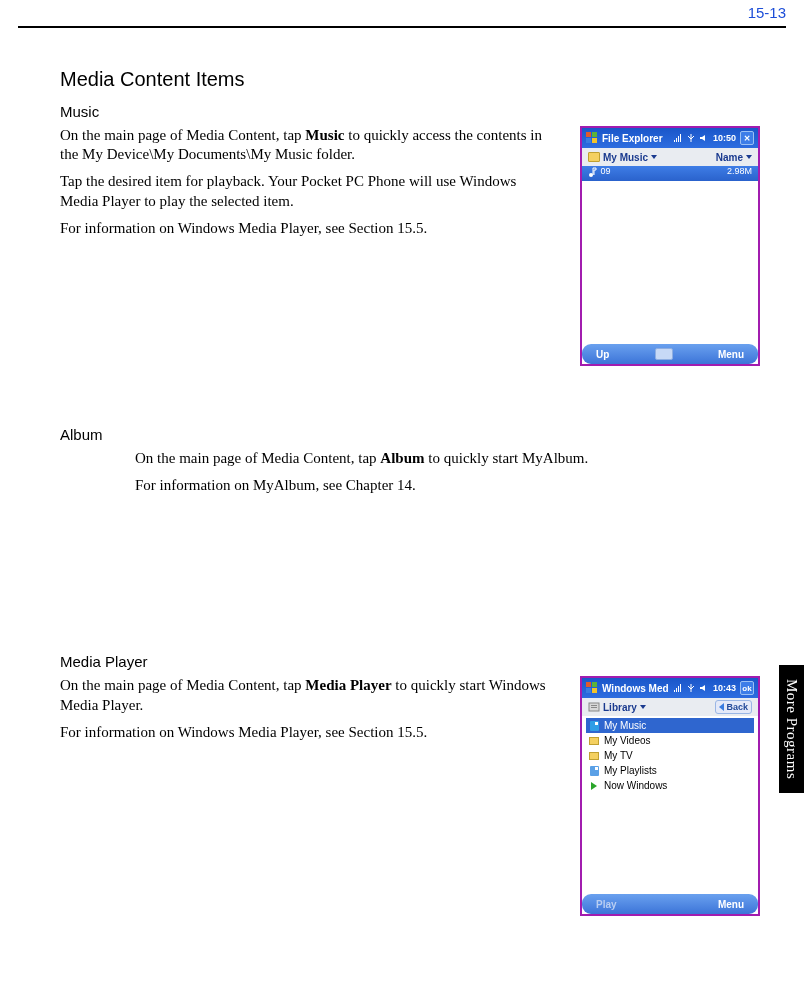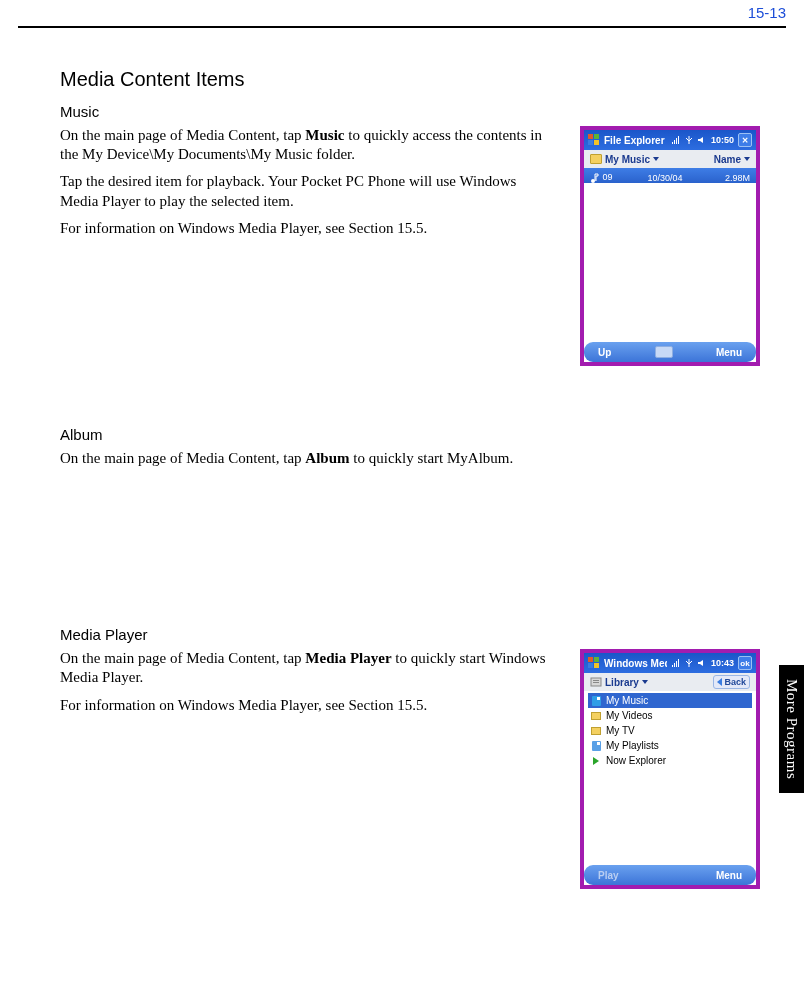--- a/index.html
+++ b/index.html
@@ -78,21 +78,21 @@
     font-family: "Times New Roman", Times, serif;
     font-size: 15px;
     padding: 14px 4px;
     letter-spacing: 0.5px;
   }
 
   
   .phone {
     width: 180px;
     height: 240px;
-    border: 4px solid #a21caf;
+    border: 2px solid #a21caf;
     background: #fff;
     font-family: Tahoma, Arial, sans-serif;
     font-size: 10px;
     position: relative;
     overflow: hidden;
     flex-shrink: 0;
   }
   .titlebar {
     height: 20px;
     background: linear-gradient(#1a56c9, #2d6de0);
@@ -152,21 +152,21 @@
     padding:1px 3px;color:#234a9a;font-weight:bold;font-size:9px;
   }
   .backbtn .barrow {
     width:0;height:0;border-top:4px solid transparent;border-bottom:4px solid transparent;border-right:5px solid #3a7ce0;
   }
   .filerow {
     height: 15px;
     background: linear-gradient(#3e7de6, #2a62cc);
     color: #fff;
     display:flex;
-    align-items:flex-end;
+    align-items:flex-start;
     padding: 0 6px;
     font-size: 9px;
   }
   .filerow .fname { flex:0 0 30px; }
   .filerow .fdate { flex:1; text-align:center;margin-top:32px; }
   .filerow .fsize { flex:0 0 40px; text-align:right; }
   .phone-body {
     position:absolute;
     top:53px; left:0; right:0; bottom:22px;
     background:#fff;
@@ -281,25 +281,26 @@
       <div class="phone-body"></div>
       <div class="softbar">
         <span>Up</span>
         <span class="kbd"></span>
         <span>Menu</span>
       </div>
     </div>
   </div>
 
   <h3 class="sub-title">Album</h3>
-  <div class="block" style="margin-bottom:150px;">
+  <div class="block" style="margin-bottom:150px;justify-content:center;">
     <div class="block-text">
       <p>
         <span>On the main page of Media Content, tap </span><b>Album</b><span> to quickly start MyAlbum.</span>
       </p>
+      <p>For information on MyAlbum, see Chapter 14.</p>
     </div>
   </div>
 
   <h3 class="sub-title">Media Player</h3>
   <div class="block">
     <div class="block-text">
       <p>
         <span>On the main page of Media Content, tap </span><b>Media Player</b><span> to quickly start Windows Media Player.</span>
       </p>
       <p>For information on Windows Media Player, see Section 15.5.</p>
@@ -367,21 +368,21 @@
         <div class="librow">
           <span class="librowicon">
               <span class="note-ico" style="background:#5aa0e6"></span>
             </span>
           <span>My Playlists</span>
         </div>
         <div class="librow">
           <span class="librowicon">
               <span class="play-ico"></span>
             </span>
-          <span>Now Explorer</span>
+          <span>Now Windows</span>
         </div>
       </div>
       <div class="softbar dim">
         <span style="color:#b9cef2">Play</span>
         <span style="color:#fff">Menu</span>
       </div>
     </div>
   </div>
 </div>
 

